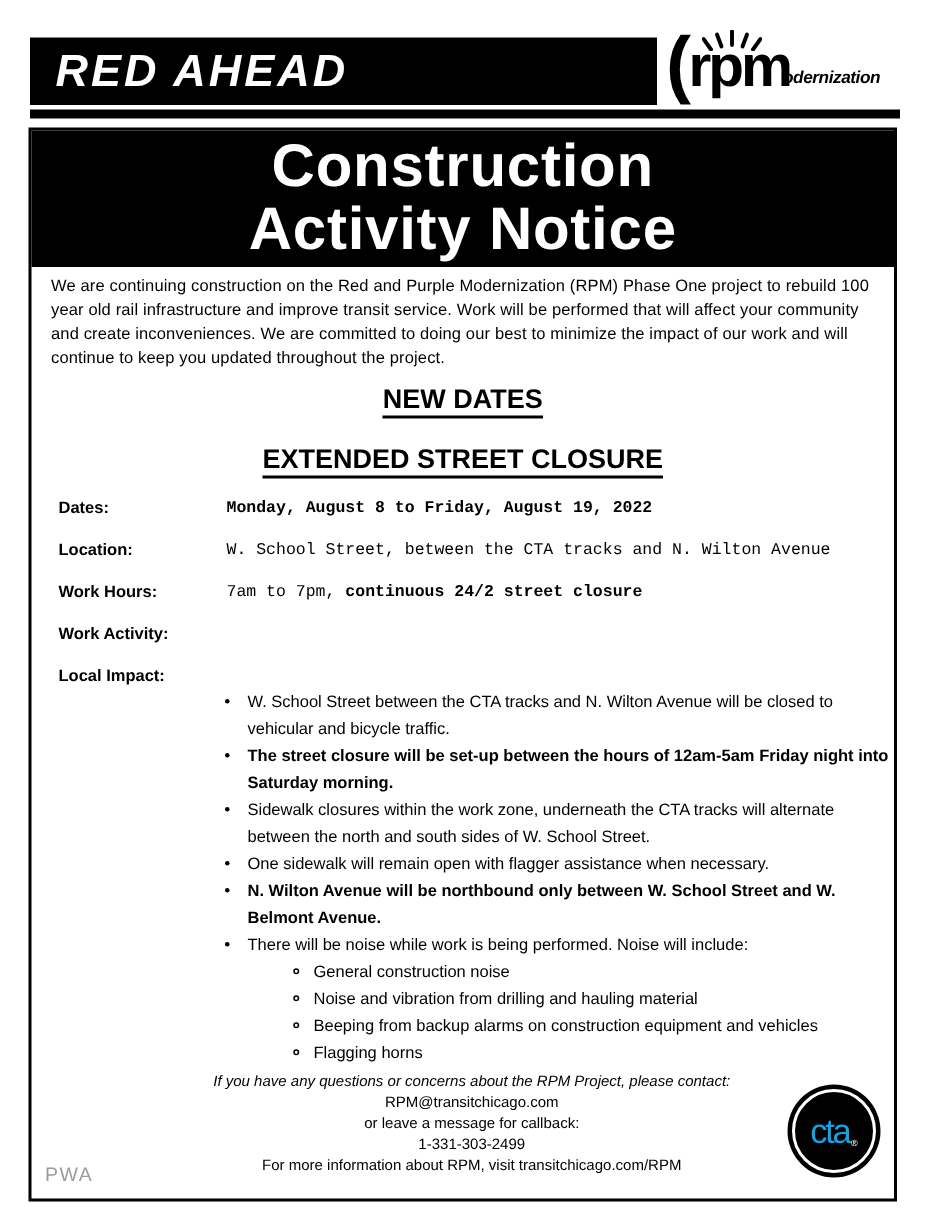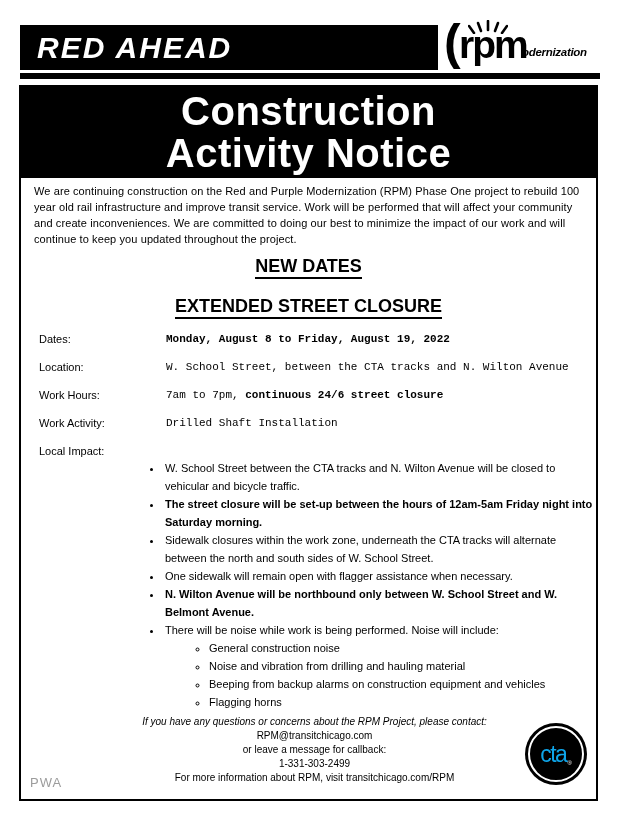--- a/index.html
+++ b/index.html
@@ -36,21 +36,21 @@
     position:absolute;left:13px;right:11px;top:96px;margin:0;
     font-size:11px;line-height:16px;letter-spacing:0.1px;
   }
   .center-head{position:absolute;left:0;right:0;text-align:center;font-weight:bold;font-size:18px;}
   .center-head .u{border-bottom:2px solid #000;padding-bottom:1px;}
   .head1{top:169px;}
   .head2{top:209px;}
   
   .fields{position:absolute;left:18px;right:10px;top:246px;}
   .field-row{display:flex;margin-bottom:15px;font-size:11px;line-height:13px;}
-  .flabel{font-weight:normal;width:127px;flex:none;}
+  .flabel{font-weight:bold;width:112px;flex:none;}
   .fvalue{flex:1;font-family:Liberation Mono, monospace;}
   .bold{font-weight:bold;}
   
   .impact{
     position:absolute;left:0;top:372px;width:572px;margin:0;
     padding-left:142px;box-sizing:border-box;
     font-size:11px;line-height:18px;list-style:disc;
   }
   .impact>li{margin:0;padding-left:2px;}
   .impact .sub{list-style:circle;margin:0;padding-left:44px;}
@@ -113,25 +113,24 @@
       <div class="field-row">
         <span class="flabel">Dates:</span>
         <span class="fvalue bold">Monday, August 8 to Friday, August 19, 2022</span>
       </div>
       <div class="field-row">
         <span class="flabel">Location:</span>
         <span class="fvalue">W. School Street, between the CTA tracks and N. Wilton Avenue</span>
       </div>
       <div class="field-row">
         <span class="flabel">Work Hours:</span>
-        <span class="fvalue"><span>7am to 7pm, </span><span class="bold">continuous 24/6 street closure</span></span>
+        <span class="fvalue"><span>7am to 7pm, </span><span class="bold">continuous 24/2 street closure</span></span>
       </div>
       <div class="field-row">
         <span class="flabel">Work Activity:</span>
-        <span class="fvalue">Drilled Shaft Installation</span>
       </div>
       <div class="field-row">
         <span class="flabel">Local Impact:</span>
       </div>
     </div>
 
     <ul class="impact">
       <li><span>W. School Street between the CTA tracks and N. Wilton Avenue will be closed to vehicular and bicycle traffic.</span></li>
       <li class="bold"><span>The street closure will be set-up between the hours of 12am-5am Friday night into Saturday morning.</span></li>
       <li><span>Sidewalk closures within the work zone, underneath the CTA tracks will alternate between the north and south sides of W. School Street.</span></li>

